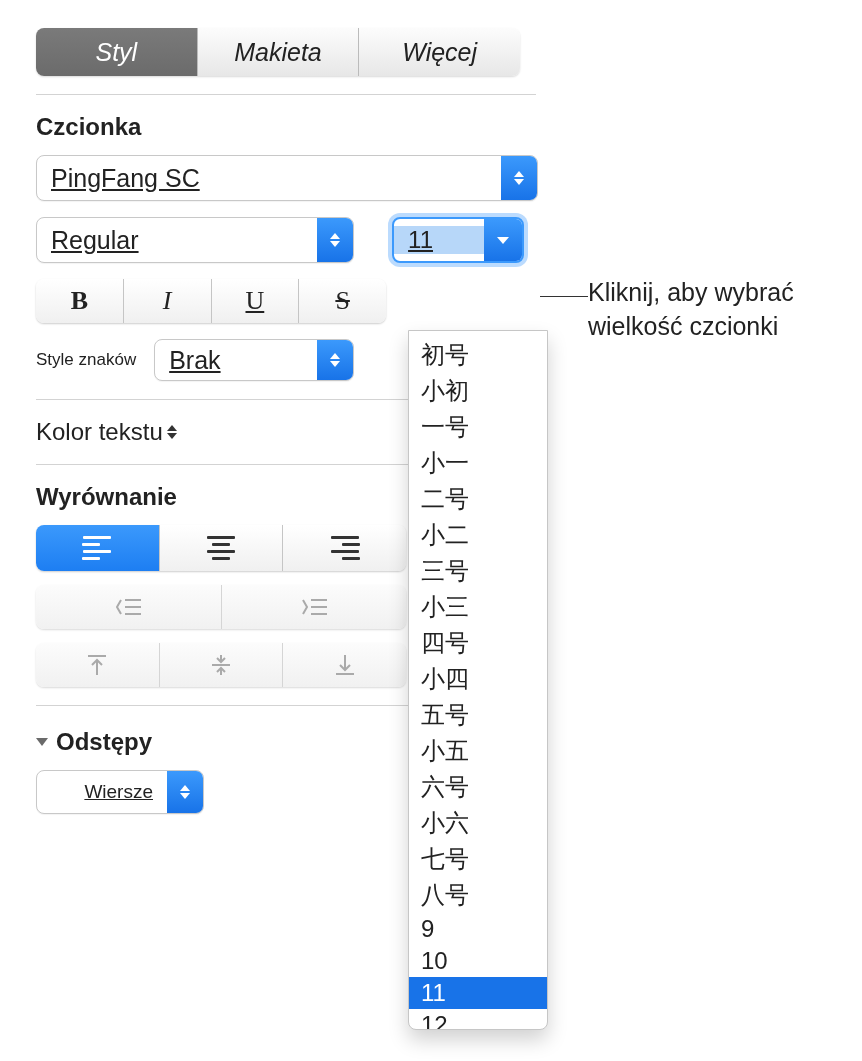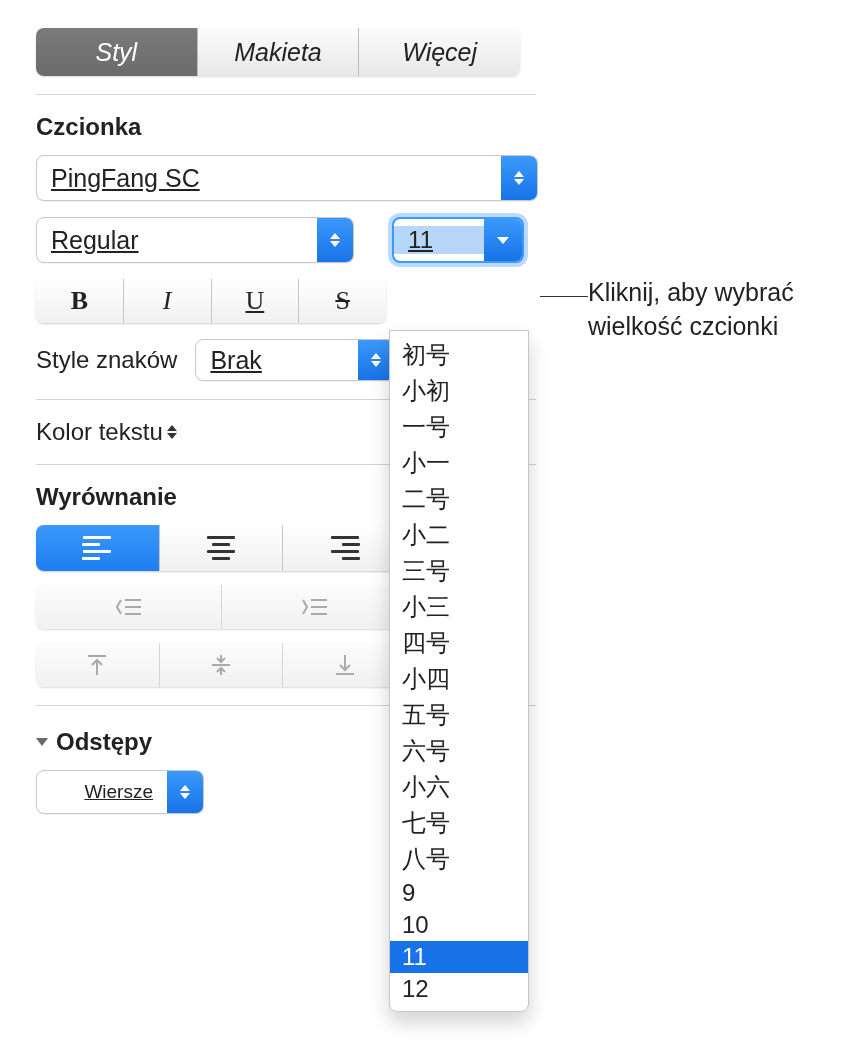--- a/index.html
+++ b/index.html
@@ -109,21 +109,21 @@
       background: linear-gradient(#fff,#f0f0f0);
       font-family: Georgia, serif;
       font-size: 26px;
     }
     .style-btn:last-child { border-right: none; }
     .style-btn.bold { font-weight: 700; }
     .style-btn.italic { font-style: italic; }
     .style-btn.underline { text-decoration: underline; }
     .style-btn.strike { text-decoration: line-through; }
     .char-row { display: flex; align-items: center; gap: 18px; margin: 16px 0 10px 0; }
-    .char-row .label { font-size: 24px; }
+    .char-row .label { font-size: 17px; }
     .mac-select.char { width: 200px; height: 42px; }
     .popup-label { display: flex; align-items: center; gap: 4px; font-size: 24px; margin: 16px 0; }
     .popup-label .updn {
       display: flex; flex-direction: column; gap: 2px;
     }
     .popup-label .updn .u, .popup-label .updn .d {
       width: 0; height: 0;
       border-left: 5px solid transparent;
       border-right: 5px solid transparent;
     }
@@ -178,21 +178,21 @@
     .disclosure .tri {
       width: 0; height: 0;
       border-left: 6px solid transparent;
       border-right: 6px solid transparent;
       border-top: 8px solid #6a6a6a;
     }
     .mac-select.lines { width: 168px; height: 44px; }
     .mac-select.lines .val { font-size: 19px; text-align: right; }
     .dropdown-menu {
       position: absolute;
-      left: 389px;
+      left: 408px;
       top: 330px;
       width: 140px;
       background: #fff;
       border: 1px solid #c6c6c6;
       border-radius: 0 0 8px 8px;
       box-shadow: 0 10px 20px rgba(0,0,0,0.18);
       padding: 6px 0;
       font-size: 24px;
       max-height: 700px;
       overflow: hidden;
@@ -398,20 +398,21 @@
     <div class="item">小初</div>
     <div class="item">一号</div>
     <div class="item">小一</div>
     <div class="item">二号</div>
     <div class="item">小二</div>
     <div class="item">三号</div>
     <div class="item">小三</div>
     <div class="item">四号</div>
     <div class="item">小四</div>
     <div class="item">五号</div>
+    <div class="item">小五</div>
     <div class="item">六号</div>
     <div class="item">小六</div>
     <div class="item">七号</div>
     <div class="item">八号</div>
     <div class="item num">9</div>
     <div class="item num">10</div>
     <div class="item num selected">11</div>
     <div class="item num">12</div>
   </div>
 

